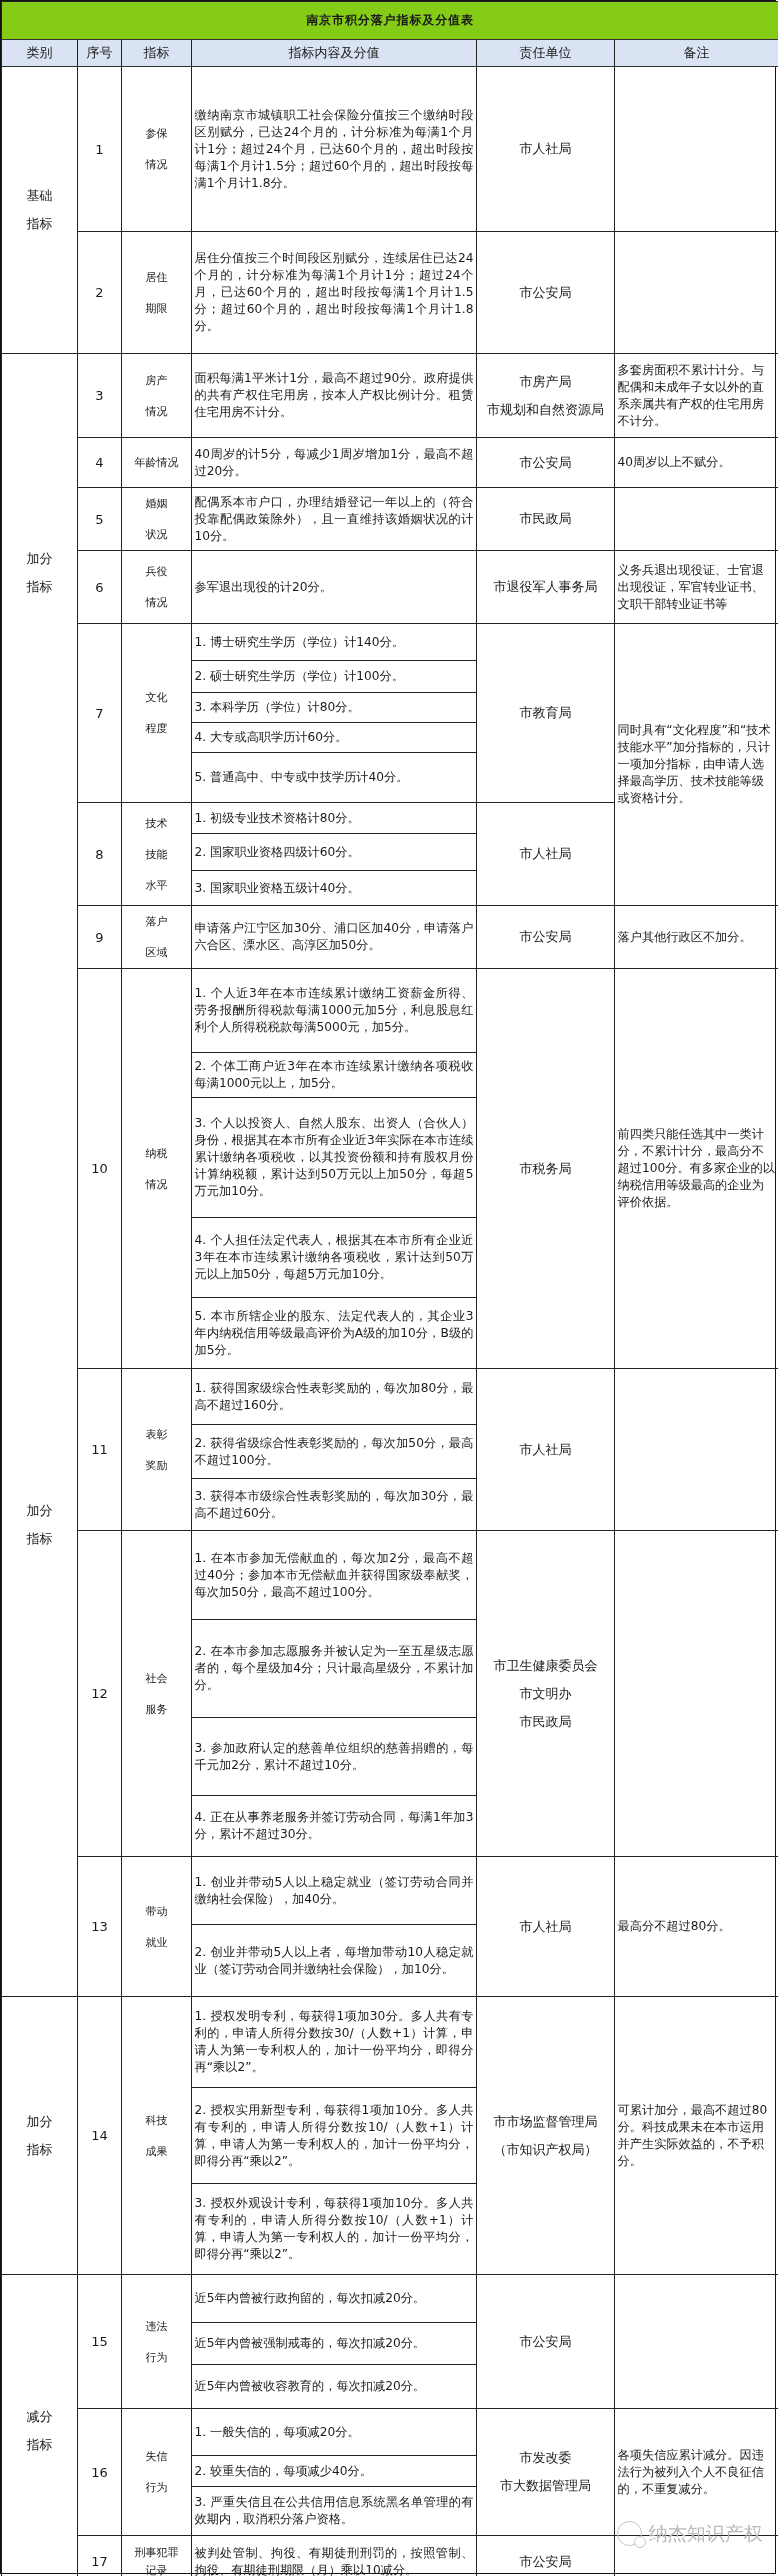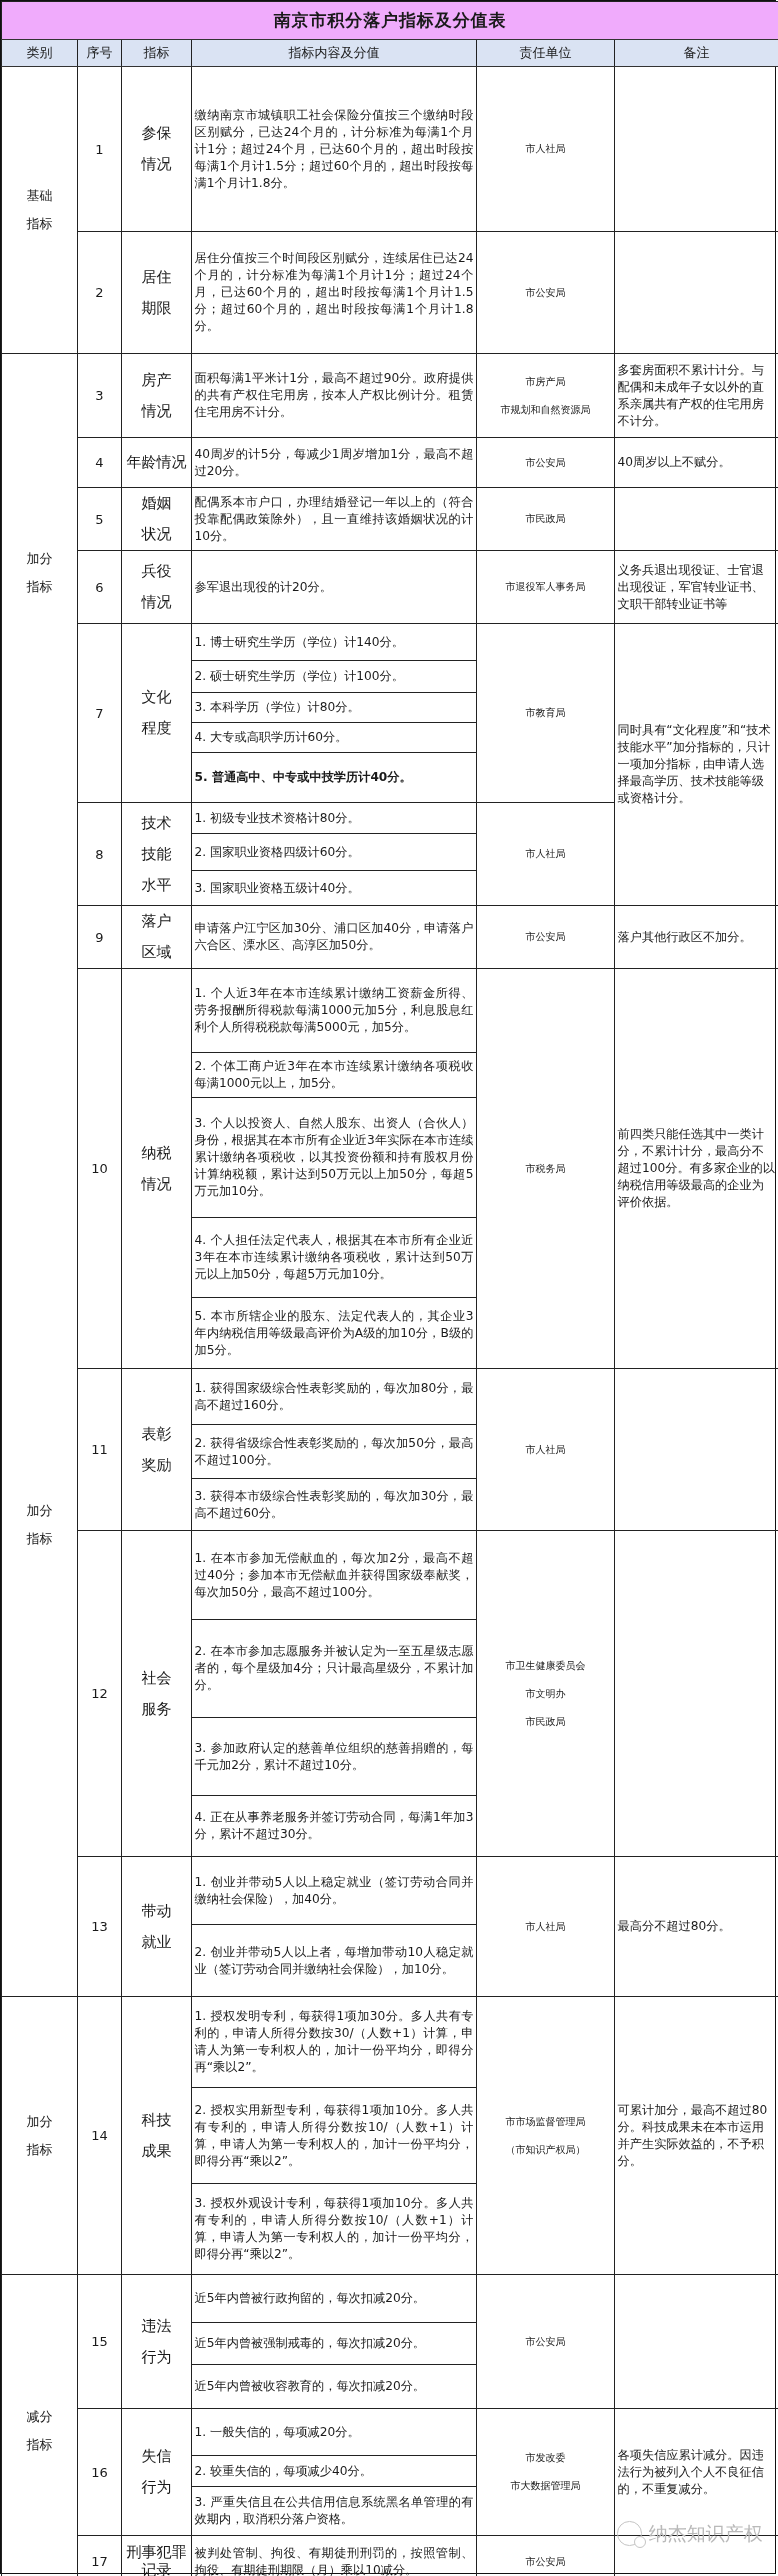--- a/index.html
+++ b/index.html
@@ -1,28 +1,28 @@
 <!DOCTYPE html>
 <html style="font-size:14px"><head>
 <meta charset="utf-8">
 <style>
   html, body { margin: 0; padding: 0; background: #ffffff; }
   body { width: 778px; height: 2576px; overflow: hidden; font-family: "DejaVu Sans", "Liberation Sans", sans-serif; color: #1a1a1a; }
   .sheet { position: relative; width: 776px; height: 2574px; border: 0.9px solid #111; box-sizing: border-box; }
   table { border-collapse: collapse; width: 776px; table-layout: fixed; position: absolute; left: 0; top: 0; }
   td, th { border: 0.9px solid #222; padding: 0 2.6px; font-weight: normal; vertical-align: middle; box-sizing: border-box; }
-  .title-row td { background: #f0abfc; height: 38px; text-align: center; font-size: 17px; font-weight: bold; letter-spacing: 0.9px; border-bottom: 1.7px solid #333; }
+  .title-row td { background: #84cc16; height: 38px; text-align: center; font-size: 12px; font-weight: bold; letter-spacing: 0.9px; border-bottom: 1.7px solid #333; }
   .head-row th { background: #dae3f3; height: 27px; font-size: 13px; text-align: center; border-bottom: 1.7px solid #333; }
   .cat { text-align: center; font-size: 13px; line-height: 28px; }
   .cat .lbl { display: block; }
   .num { text-align: center; font-size: 13px; }
-  .ind { text-align: center; font-size: 15px; line-height: 31px; }
+  .ind { text-align: center; font-size: 11px; line-height: 31px; }
   .ind.tight { line-height: 17.4px; }
   .content { font-size: 12.2px; line-height: 17px; text-align: justify; padding: 3.5px 2.6px; }
-  .unit { text-align: center; font-size: 10px; line-height: 28px; }
+  .unit { text-align: center; font-size: 13px; line-height: 28px; }
   .note { font-size: 12.2px; line-height: 17px; padding: 1.7px 2.6px; }
   .watermark { position: absolute; right: 12.2px; bottom: 26px; font-size: 19px; color: #b9b9b9; display: flex; gap: 7px; }
   .wm-icon { width: 22.6px; height: 22.6px; border: 1.7px solid #c5c5c5; border-radius: 50%; position: relative; }
   .wm-icon::after { content: ""; position: absolute; width: 10.4px; height: 10.4px; border: 1.7px solid #c5c5c5; border-radius: 50%; right: -5.2px; bottom: -3.5px; background: #fff; }
 </style>
 </head>
 <body>
 
 <div class="sheet">
 <table>
@@ -149,21 +149,21 @@
         <tr>
           <td class="content" style="height: 32px;">2. 硕士研究生学历（学位）计100分。</td>
         </tr>
         <tr>
           <td class="content" style="height: 30px;">3. 本科学历（学位）计80分。</td>
         </tr>
         <tr>
           <td class="content" style="height: 30px;">4. 大专或高职学历计60分。</td>
         </tr>
         <tr>
-          <td class="content" style="height: 50px; font-weight: bold;">5. 普通高中、中专或中技学历计40分。</td>
+          <td class="content" style="height: 50px;">5. 普通高中、中专或中技学历计40分。</td>
         </tr>
         <tr>
           <td class="num" rowspan="3">8</td>
           <td class="ind" rowspan="3">
             <div>技术</div>
             <div>技能</div>
             <div>水平</div>
           </td>
           <td class="content" style="height: 31px;">1. 初级专业技术资格计80分。</td>
           <td class="unit" rowspan="3">

